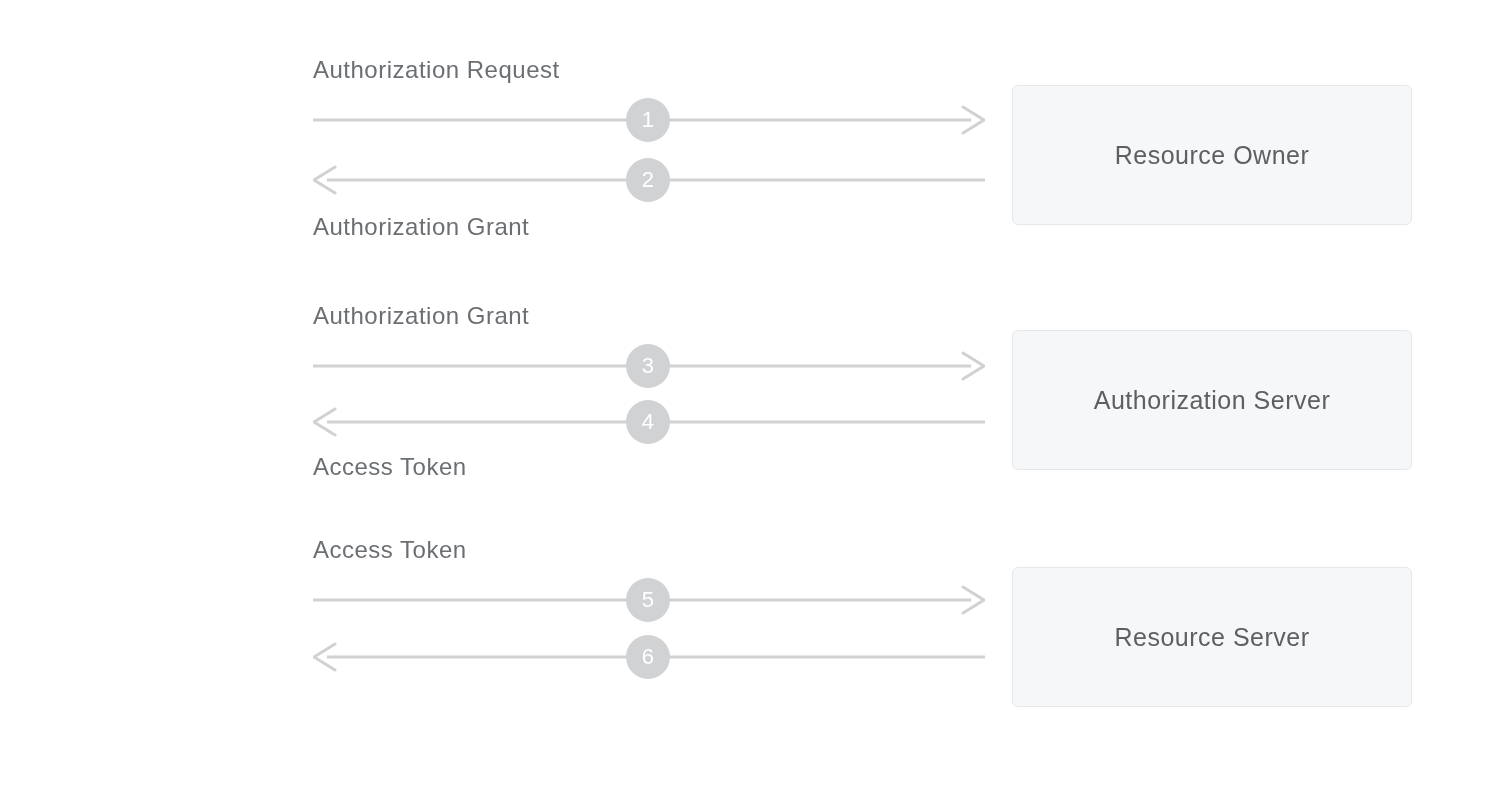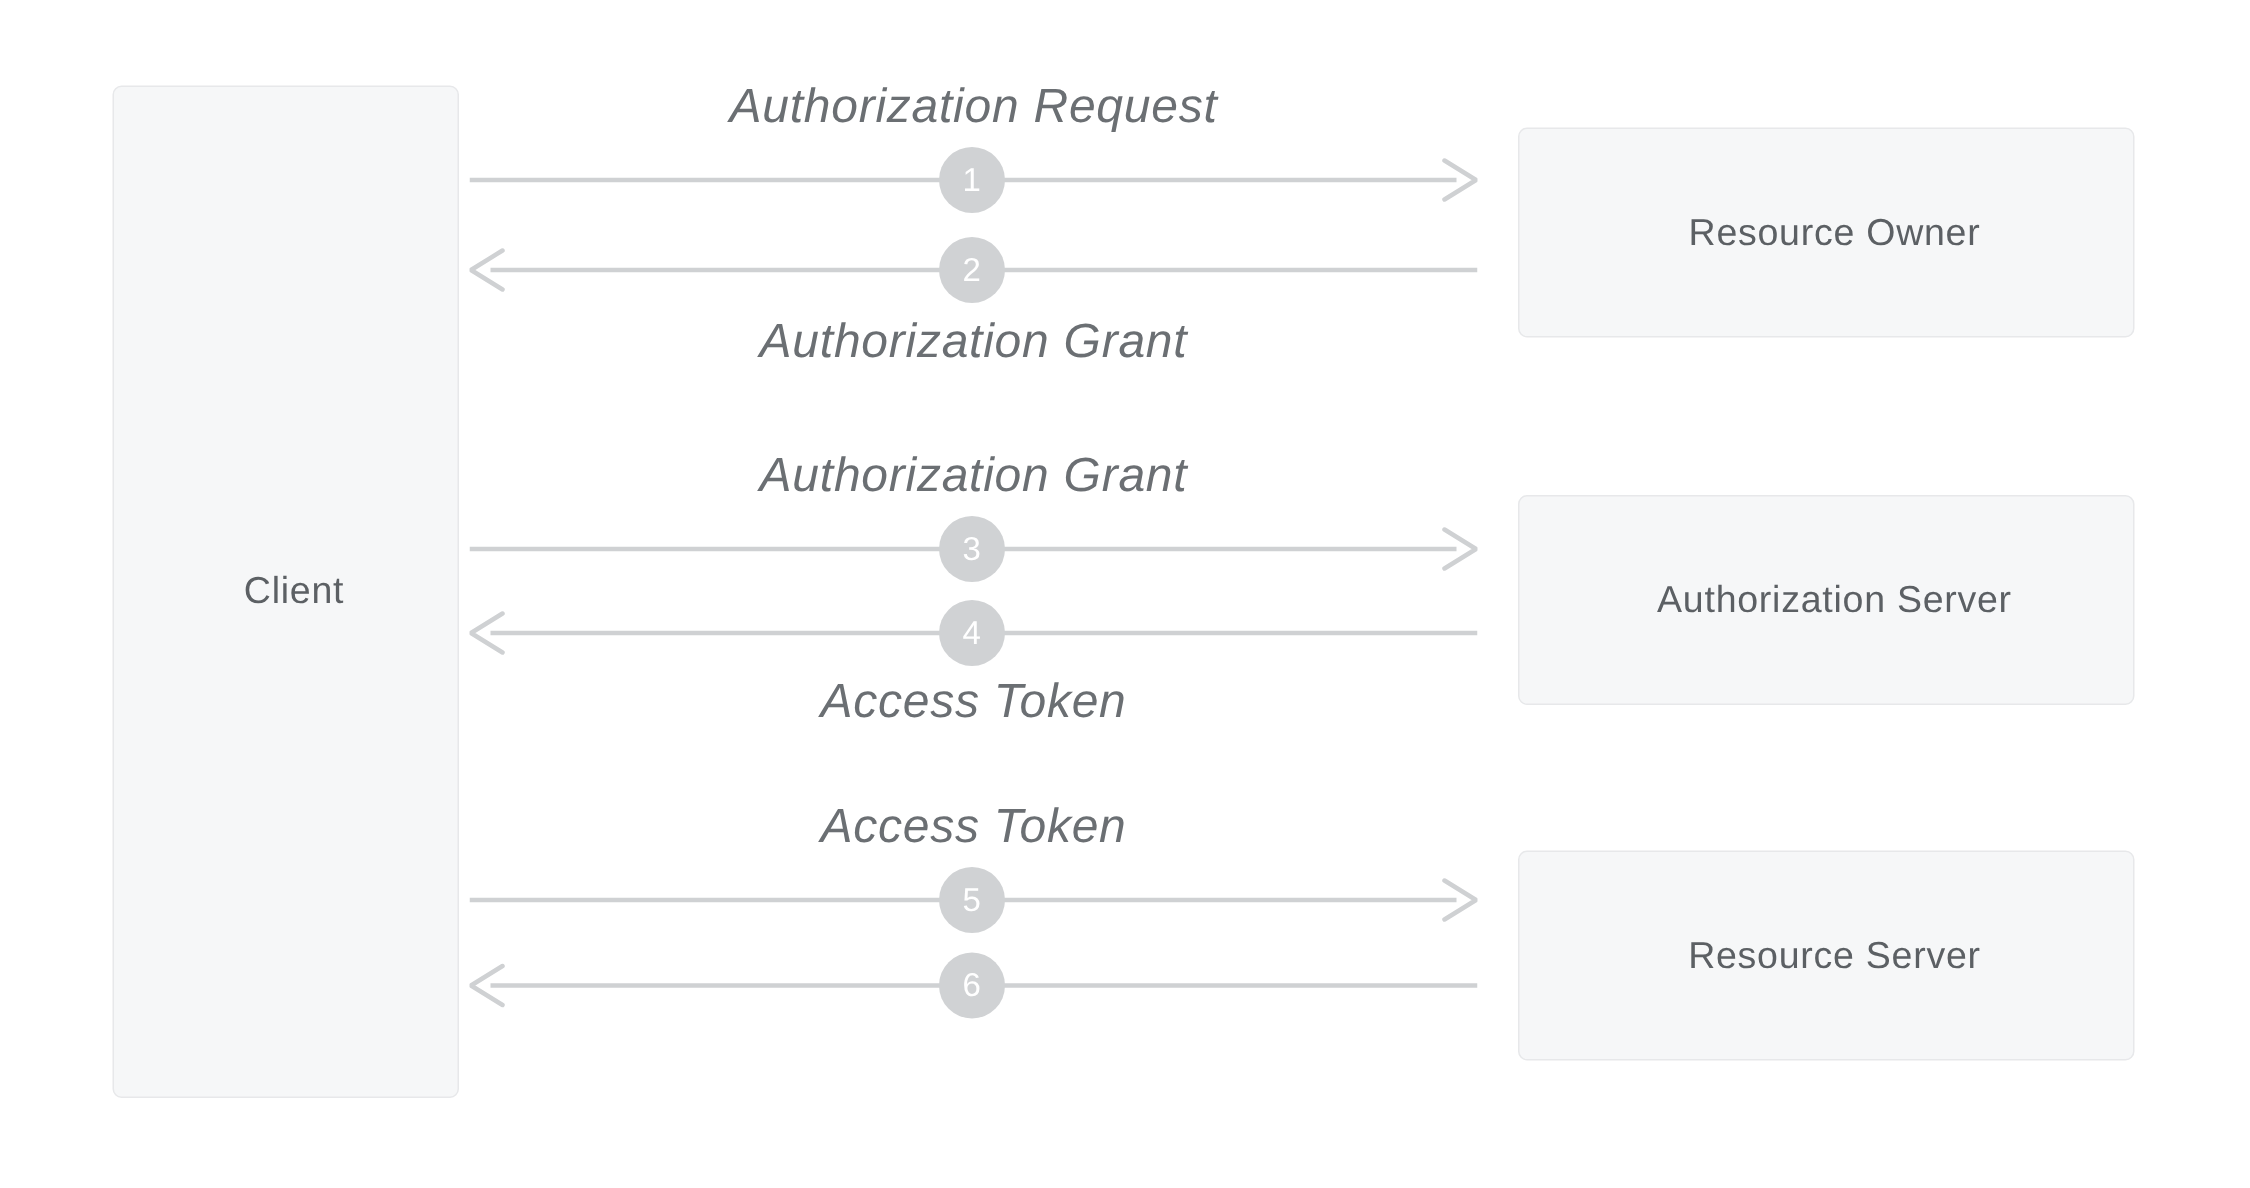--- a/index.html
+++ b/index.html
@@ -19,21 +19,20 @@
     position: absolute;
     background: var(--box-fill, #f6f7f8);
     border: 1px solid var(--box-border, #e7e8ea);
     border-radius: 6px;
     display: flex;
     align-items: center;
     justify-content: center;
     color: var(--box-label-text, #5c6064);
     font-size: 25px;
     letter-spacing: 0.5px;
-    padding-left: 11px;
   }
   .client-box {
     left: 75px;
     top: 57px;
     width: 218px;
     height: 673px;
   }
   .actor-box {
     left: 1012px;
     width: 398px;
@@ -42,25 +41,24 @@
   .actor-0 { top: 85px; }
   .actor-1 { top: 330px; }
   .actor-2 { top: 567px; }
 
   .flow-label {
     position: absolute;
     left: 313px;
     width: 672px;
     height: 30px;
     line-height: 30px;
-    text-align: center;
+    text-align: left;
     color: var(--label-text, #6b6f73);
-    font-size: 32px;
+    font-size: 24px;
     letter-spacing: 0.5px;
-    font-style: italic;
   }
   .arrow {
     position: absolute;
     left: 313px;
     width: 672px;
     height: 40px;
   }
   .arrow svg {
     display: block;
     color: var(--line, #cfd1d3);
@@ -78,23 +76,20 @@
     justify-content: center;
     font-size: 22px;
     letter-spacing: 0.5px;
   }
 </style>
 </head>
 <body>
 
 <div class="stage">
 
-  <div class="box client-box">
-    <span>Client</span>
-  </div>
 
   <div class="box actor-box actor-0">
     <span>Resource Owner</span>
   </div>
   <div class="box actor-box actor-2">
     <span>Resource Server</span>
   </div>
   <div class="box actor-box actor-1">
     <span>Authorization Server</span>
   </div>

